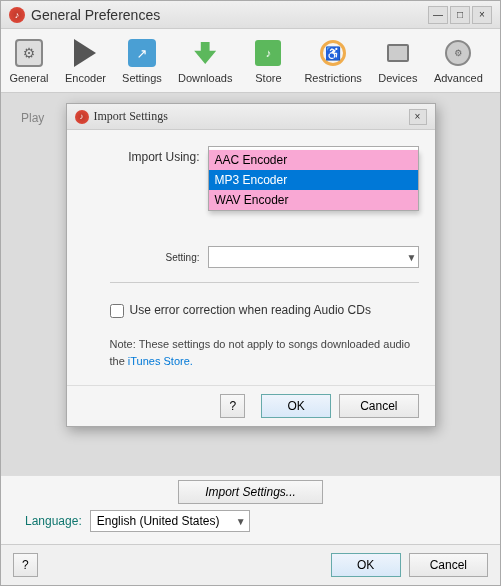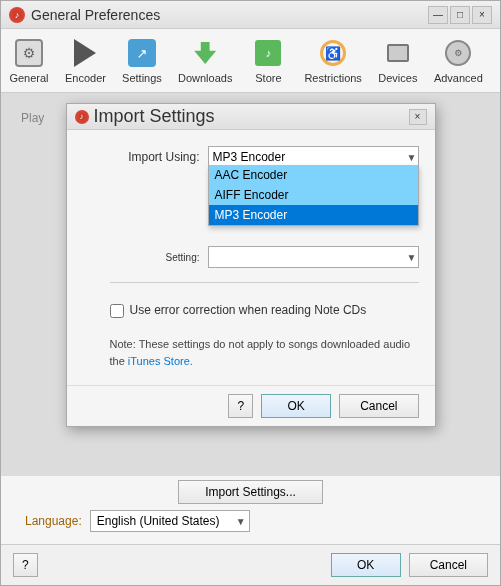--- a/index.html
+++ b/index.html
@@ -197,22 +197,23 @@
     .modal-title-icon {
       width: 14px; height: 14px;
       background: radial-gradient(circle, #c0392b, #e74c3c);
       border-radius: 50%;
       font-size: 8px;
       color: white;
       display: flex; align-items: center; justify-content: center;
     }
     .modal-title-text {
       flex: 1;
-      font-size: 18px;
-      color: #333;
+      font-size: 12px;
+      color: #333;
+      font-family: Liberation Serif, serif;
     }
     .modal-close-btn {
       width: 18px; height: 16px;
       background: #e0e0e0;
       border: 1px solid #bbb;
       font-size: 10px;
       cursor: pointer;
       display: flex; align-items: center; justify-content: center;
       color: #333;
     }
@@ -259,24 +260,24 @@
       right: 2px; top: 50%;
       transform: translateY(-50%);
       font-size: 10px;
       color: #555;
       pointer-events: none;
     }
 
     
     .dropdown-open {
       position: absolute;
-      top: 19px;
+      top: 4px;
       left: 0;
       right: 0;
-      background: #7dd3fc;
+      background: #f9a8d4;
       border: 1px solid #aaa;
       border-top: none;
       z-index: 100;
       box-shadow: 1px 3px 5px rgba(0,0,0,0.2);
     }
     .dropdown-item {
       padding: 3px 6px;
       font-size: 12px;
       cursor: pointer;
     }
@@ -355,20 +356,21 @@
       border: 1px solid #aaa;
       background: linear-gradient(to bottom, #f8f8f8, #e8e8e8);
       font-size: 12px;
       cursor: pointer;
       min-width: 70px;
       text-align: center;
     }
     .btn-ok {
       background: linear-gradient(to bottom, #eef4fc, #d8e8f8);
       border-color: #6aa;
+      margin-left: 8px;
     }
     .btn-help {
       min-width: 24px;
       padding: 4px 8px;
     }
 
     
     .bg-content {
       padding: 8px;
       opacity: 0.5;
@@ -391,30 +393,31 @@
     }
     .bottom-bar-left { display: flex; gap: 8px; }
     .bottom-bar-right { margin-left: auto; display: flex; gap: 8px; }
 
     .import-btn {
       padding: 4px 26px;
       border: 1px solid #aaa;
       background: linear-gradient(to bottom, #f8f8f8, #e8e8e8);
       font-size: 12px;
       cursor: pointer;
+      font-style: italic;
     }
 
     .language-row {
       display: flex;
       align-items: center;
       gap: 8px;
       padding: 0 12px;
       margin-bottom: 8px;
     }
-    .lang-label { font-size: 12px; color: #a16207; }
+    .lang-label { font-size: 12px; color: #0f766e; }
     .lang-select-wrap {
       position: relative;
     }
     .lang-select {
       padding: 3px 20px 3px 6px;
       border: 1px solid #aaa;
       background: white;
       font-size: 12px;
       appearance: none;
       -webkit-appearance: none;
@@ -517,41 +520,41 @@
           <div class="form-row">
             <span class="form-label">Import Using:</span>
             <div class="form-control-wrap" style="position:relative;">
               <div class="select-box" style="display:flex;align-items:center;padding:0 20px 0 4px;height:22px;border:1px solid #aaa;background:white;cursor:pointer;">
                 <span>MP3 Encoder</span>
               </div>
               <span class="select-arrow">▼</span>
 
               <div class="dropdown-open">
                 <div class="dropdown-item">AAC Encoder</div>
-                <div class="dropdown-item">AIFF Encoder</div>
                 <div class="dropdown-item selected">MP3 Encoder</div>
+                <div class="dropdown-item">WAV Encoder</div>
               </div>
             </div>
           </div>
 
           <div class="setting-row" style="margin-top:68px;">
             <span class="setting-label">Setting:</span>
             <div class="setting-control-wrap" style="position:relative;">
               <div class="select-box" style="display:flex;align-items:center;padding:0 20px 0 4px;height:22px;border:1px solid #aaa;background:white;cursor:pointer;">
                 <span></span>
               </div>
               <span class="select-arrow">▼</span>
             </div>
           </div>
 
           <hr class="divider">
 
           <div class="checkbox-row">
             <input type="checkbox" class="checkbox-input" style="">
-            <span class="checkbox-label">Use error correction when reading Note CDs</span>
+            <span class="checkbox-label">Use error correction when reading Audio CDs</span>
           </div>
 
 
           <p class="note-text">
             <span>Note: These settings do not apply to songs downloaded audio the</span>
             <a class="note-link" href="#">iTunes Store.</a>
           </p>
 
         </div>
 

